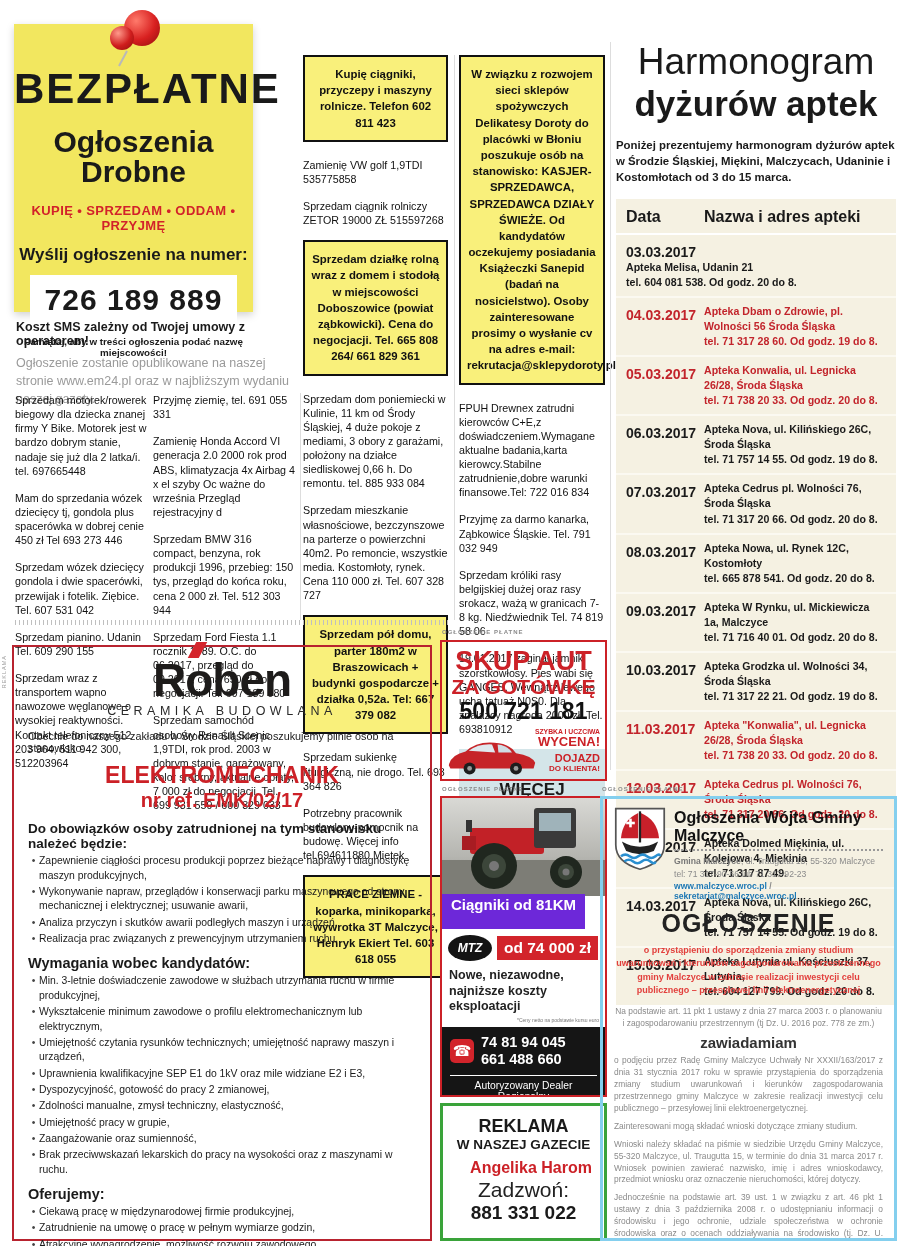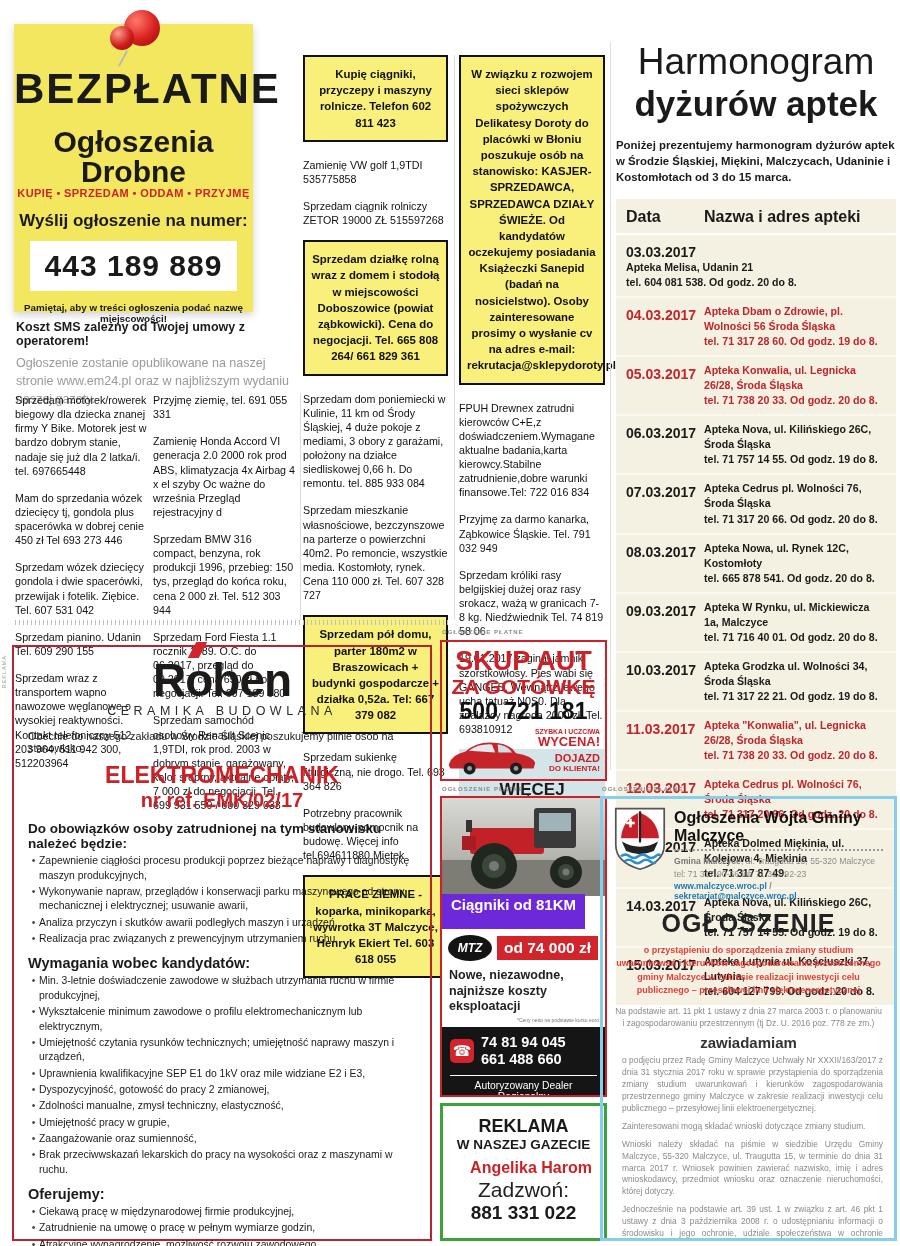--- a/index.html
+++ b/index.html
@@ -15,21 +15,21 @@
   .sticky{left:14px;top:24px;width:239px;height:288px;background:#f2e75f;
           box-shadow:0 3px 8px rgba(0,0,0,.18);text-align:center;padding-top:44px;box-sizing:border-box;}
   .pin{position:absolute;top:-16px;left:50%;transform:translateX(-50%);width:64px;height:64px;}
   .pin-needle{position:absolute;left:20px;top:42px;width:2px;height:17px;background:#b9b9b9;transform:rotate(28deg);}
   .pin-head{position:absolute;left:22px;top:2px;width:36px;height:36px;border-radius:50%;
     background:radial-gradient(circle at 34% 30%, #ff7a6b, #d82020 55%, #8e0d0d);}
   .pin-head2{position:absolute;left:8px;top:18px;width:24px;height:24px;border-radius:50%;
     background:radial-gradient(circle at 34% 30%, #ff9a8b, #cf1d1d 55%, #8e0d0d);}
   .sticky-title1{font-size:42px;font-weight:800;letter-spacing:2px;line-height:1;}
   .sticky-title2{font-size:30px;font-weight:800;margin-top:17px;line-height:1;}
-  .sticky-tagline{font-size:11px;font-weight:800;color:#d2222a;margin-top:0;letter-spacing:.4px;}
+  .sticky-tagline{font-size:13px;font-weight:800;color:#d2222a;margin-top:16px;letter-spacing:.4px;}
   .sticky-send{font-size:17px;font-weight:600;margin-top:12px;}
   .sticky-phone{background:#fff;margin:10px 16px 0;padding:8px 0;font-size:30px;font-weight:800;letter-spacing:1px;}
   .sticky-reminder{font-size:9.8px;font-weight:700;margin-top:11px;}
 
   .sms-note{left:16px;top:320px;width:286px;}
   .sms-bold{font-size:12.5px;font-weight:700;}
   .sms-gray{font-size:12.5px;color:#9a9a9a;margin-top:6px;line-height:1.45;}
 
   
   .adcol{position:absolute;}
@@ -140,40 +140,40 @@
   .mal-head-r{flex:1;}
   .mal-title{font-size:16px;font-weight:800;color:#111;margin-top:2px;}
   .mal-dots{border-top:2px dotted #999;margin:4px 0 4px;}
   .mal-gray{font-size:8.6px;color:#8a8a8a;line-height:1.5;}
   .mal-gray b{color:#777;}
   .mal-links{font-size:8.6px;color:#1e78b4;font-weight:700;}
   .mal-og{font-size:25px;font-weight:800;text-align:center;letter-spacing:1px;margin-top:8px;color:#222;}
   .mal-subject{font-size:9px;font-weight:800;color:#e2403d;text-align:center;line-height:1.5;margin-top:6px;}
   .mal-basis{font-size:8.4px;color:#8a8a8a;text-align:center;margin-top:7px;line-height:1.45;}
   .mal-notify{font-size:15px;font-weight:800;color:#333;text-align:center;margin:5px 0 4px;}
-  .mal-p{font-size:8.4px;color:#8a8a8a;text-align:justify;line-height:1.42;margin-bottom:6px;margin-left:8px;}
+  .mal-p{font-size:8.4px;color:#8a8a8a;text-align:justify;line-height:1.42;margin-bottom:6px;}
 </style>
 </head>
 <body>
 
 <div class="page">
 
   <div class="side-label">REKLAMA</div>
 
   <div class="abs sticky">
     <div class="pin">
       <div class="pin-needle"></div>
         <div class="pin-head"></div>
         <div class="pin-head2"></div>
     </div>
     <div class="sticky-title1">BEZPŁATNE</div>
     <div class="sticky-title2">Ogłoszenia Drobne</div>
     <div class="sticky-tagline">KUPIĘ • SPRZEDAM • ODDAM • PRZYJMĘ</div>
     <div class="sticky-send">Wyślij ogłoszenie na numer:</div>
-    <div class="sticky-phone">443 189 889</div>
+    <div class="sticky-phone">726 189 889</div>
     <div class="sticky-reminder">Pamiętaj, aby w treści ogłoszenia podać nazwę miejscowości!</div>
   </div>
 
   <div class="abs sms-note">
     <div class="sms-bold">Koszt SMS zależny od Twojej umowy z operatorem!</div>
     <div class="sms-gray">Ogłoszenie zostanie opublikowane na naszej stronie www.em24.pl oraz w najbliższym wydaniu naszej gazety.</div>
   </div>
 
   <div class="adcol" id="colA1">
 

